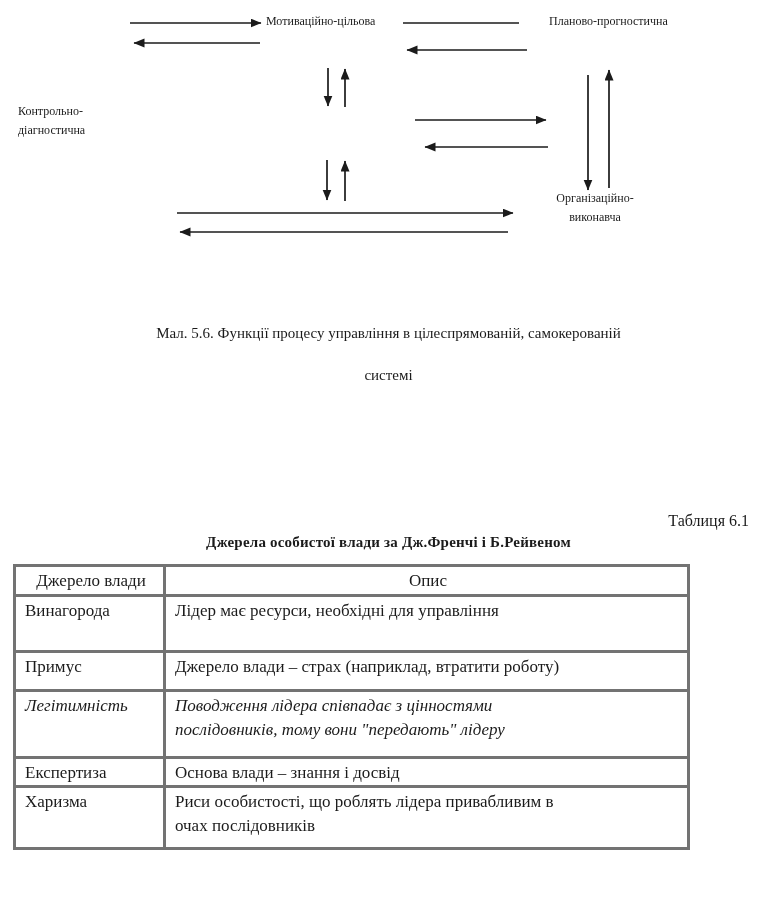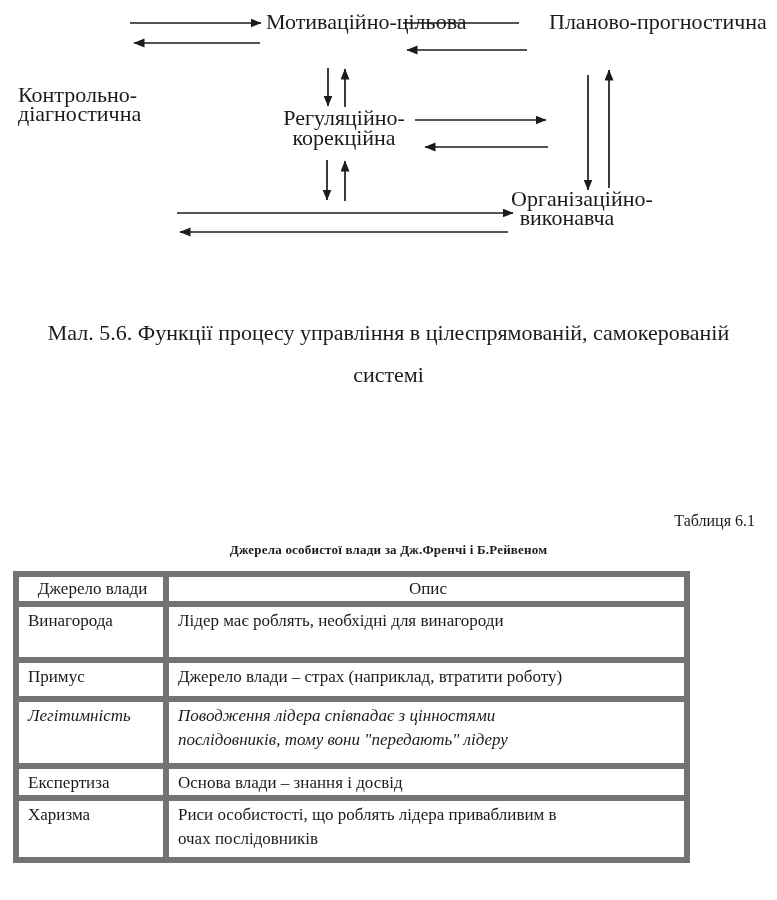--- a/index.html
+++ b/index.html
@@ -23,66 +23,66 @@
     width: 777px;
     height: 300px;
   }
   .diagram svg {
     position: absolute;
     left: 0; top: 0;
     width: 777px; height: 300px;
   }
   .dnode {
     position: absolute;
-    font-size: 22px;
+    font-size: 12px;
     line-height: 19px;
     white-space: pre-line;
     color: #1b1b1b;
   }
   .dnode.centered { text-align: center; }
   .n-motivational { left: 266px; top: 12px; }
   .n-planning     { left: 549px; top: 12px; }
-  .n-control      { left: 18px;  top: 85px; }
+  .n-control      { left: 18px;  top: 102px; }
   .n-regulation   { left: 277px; top: 108px; width: 134px; line-height: 20px; }
-  .n-organizational { left: 511px; top: 189px; width: 112px; }
+  .n-organizational { left: 539px; top: 189px; width: 112px; }
 
   
   .caption {
     margin-top: 12px;
     text-align: center;
-    font-size: 22px;
+    font-size: 15px;
     line-height: 42px;
     white-space: pre-line;
   }
 
   
   .table-label {
     margin-top: 116px;
     text-align: right;
-    padding-right: 22px;
+    padding-right: 28px;
     font-size: 16px;
   }
   .table-title {
-    margin-top: 12px;
+    margin-top: 4px;
     text-align: center;
-    font-size: 13px;
+    font-size: 15px;
     font-weight: bold;
     letter-spacing: 0.2px;
   }
   table.power-table {
     border-collapse: collapse;
     margin: 13px 0 0 13px;
     width: 677px;
     table-layout: fixed;
     font-size: 17px;
   }
   table.power-table col.c1 { width: 150px; }
   table.power-table th,
   table.power-table td {
-    border: 6px solid #737373;
+    border: 3px solid #737373;
     padding: 2px 6px 0 9px;
     vertical-align: top;
     line-height: 24px;
     overflow: hidden;
   }
   table.power-table th {
     font-weight: normal;
     vertical-align: middle;
     padding-top: 0;
   }
@@ -122,22 +122,20 @@
         <line x1="609" y1="188" x2="609" y2="70" stroke="#1b1b1b" stroke-width="1.7" marker-end="url(#ah)"></line>
         <line x1="327" y1="160" x2="327" y2="200" stroke="#1b1b1b" stroke-width="1.7" marker-end="url(#ah)"></line>
         <line x1="345" y1="201" x2="345" y2="161" stroke="#1b1b1b" stroke-width="1.7" marker-end="url(#ah)"></line>
         <line x1="177" y1="213" x2="513" y2="213" stroke="#1b1b1b" stroke-width="1.7" marker-end="url(#ah)"></line>
         <line x1="508" y1="232" x2="180" y2="232" stroke="#1b1b1b" stroke-width="1.7" marker-end="url(#ah)"></line>
       </svg>
     <div class="dnode n-motivational">Мотиваційно-цільова</div>
     <div class="dnode n-planning">Планово-прогностична</div>
     <div class="dnode n-control">Контрольно-
 діагностична</div>
-    <div class="dnode centered n-regulation">Регуляційно-
-корекційна</div>
     <div class="dnode centered n-organizational">Організаційно-
 виконавча</div>
   </div>
 
   <div class="caption">Мал. 5.6. Функції процесу управління в цілеспрямованій, самокерованій
 системі</div>
 
   <div class="table-label">Таблиця 6.1</div>
 
   <div class="table-title">Джерела особистої влади за Дж.Френчі і Б.Рейвеном</div>
@@ -147,21 +145,21 @@
         <col class="c1">
         <col class="c2">
       </colgroup>
     <tbody>
       <tr class="rh">
         <th>Джерело влади</th>
         <th class="desc-h">Опис</th>
       </tr>
       <tr class="r1">
         <td>Винагорода</td>
-        <td>Лідер має роблять, необхідні для винагороди</td>
+        <td>Лідер має ресурси, необхідні для управління</td>
       </tr>
       <tr class="r2">
         <td>Примус</td>
         <td>Джерело влади – страх (наприклад, втратити роботу)</td>
       </tr>
       <tr class="r3">
         <td>Легітимність</td>
         <td class="two-line">Поводження лідера співпадає з цінностями
 послідовників, тому вони "передають" лідеру</td>
       </tr>

